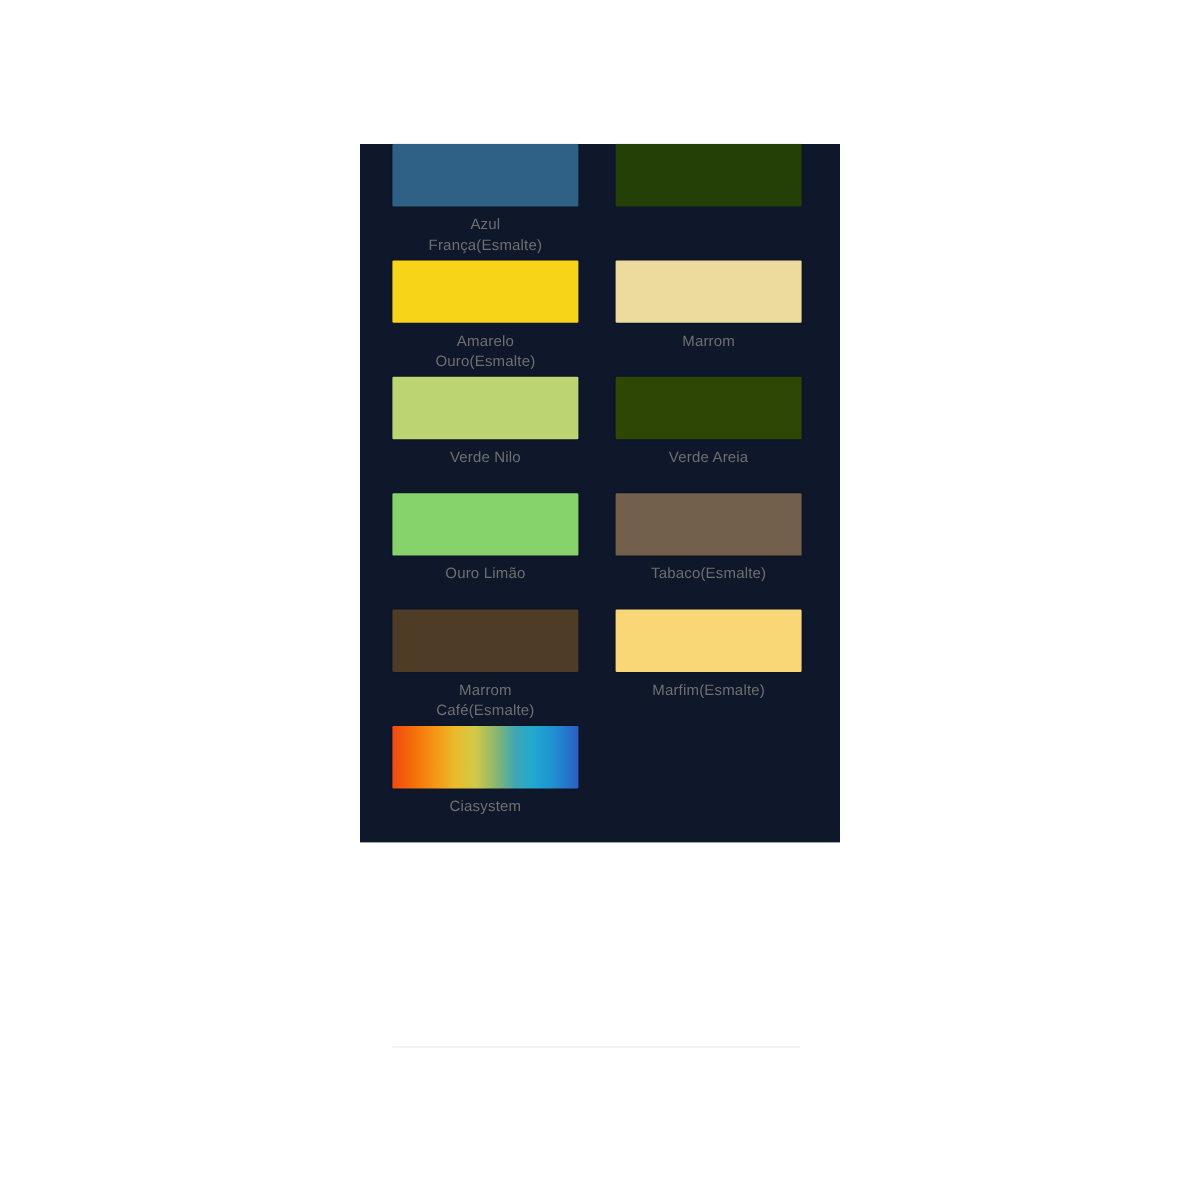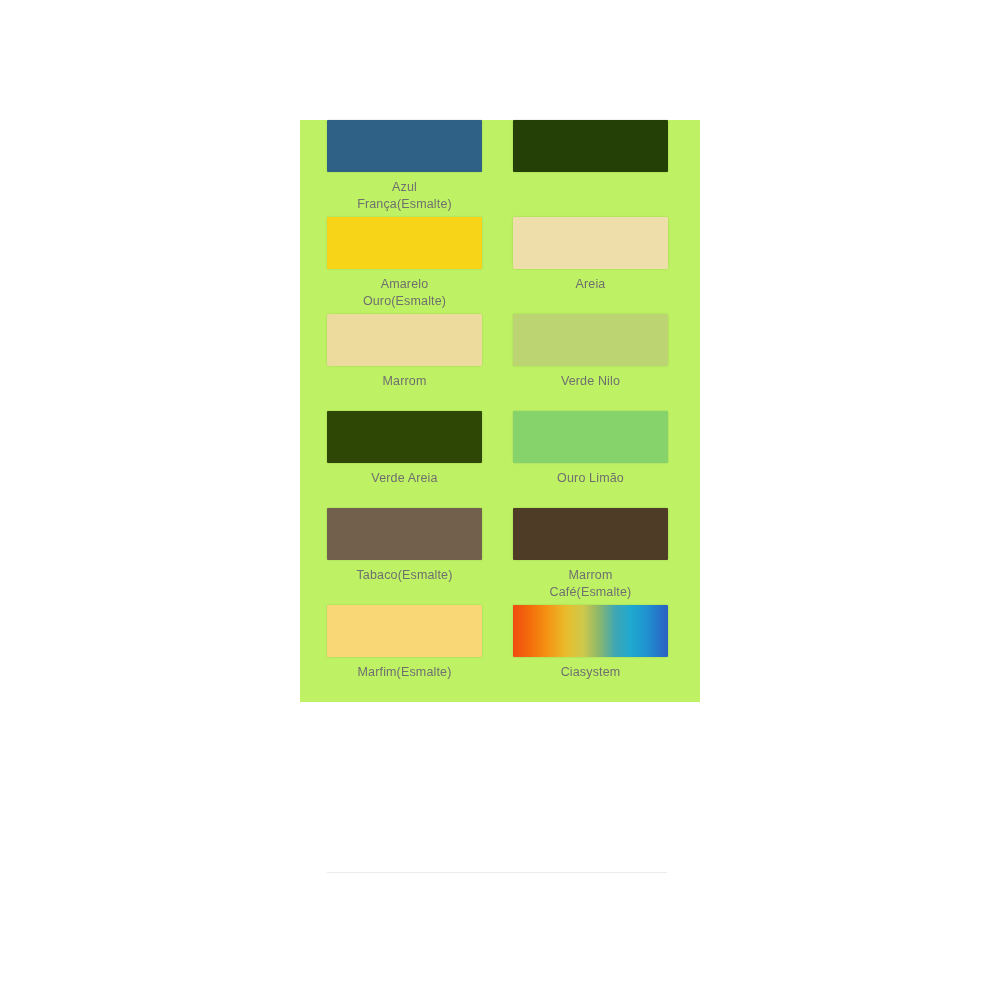--- a/index.html
+++ b/index.html
@@ -22,21 +22,21 @@
     height: 1000px;
     background: #ffffff;
   }
 
   
   .palette-panel {
     position: absolute;
     left: 300px;
     top: 120px;
     width: 400px;
-    background: #bef264;
+    background: #0f172a;
   }
 
   .swatch-grid {
     display: grid;
     grid-template-columns: 155px 155px;
     column-gap: 31px;
     row-gap: 0px;
     justify-content: start;
     padding-left: 27px;
   }
@@ -92,24 +92,20 @@
         </div>
         <div class="swatch-cell">
           <div class="swatch-chip" style="background-color: rgb(37, 64, 7);"></div>
         </div>
         <div class="swatch-cell">
           <div class="swatch-chip" style="background-color: rgb(247, 212, 23);"></div>
           <div class="swatch-label">Amarelo
 Ouro(Esmalte)</div>
         </div>
         <div class="swatch-cell">
-          <div class="swatch-chip" style="background-color: rgb(238, 223, 170);"></div>
-          <div class="swatch-label">Areia</div>
-        </div>
-        <div class="swatch-cell">
           <div class="swatch-chip" style="background-color: rgb(236, 219, 157);"></div>
           <div class="swatch-label">Marrom</div>
         </div>
         <div class="swatch-cell">
           <div class="swatch-chip" style="background-color: rgb(188, 212, 113);"></div>
           <div class="swatch-label">Verde Nilo</div>
         </div>
         <div class="swatch-cell">
           <div class="swatch-chip" style="background-color: rgb(47, 71, 5);"></div>
           <div class="swatch-label">Verde Areia</div>

